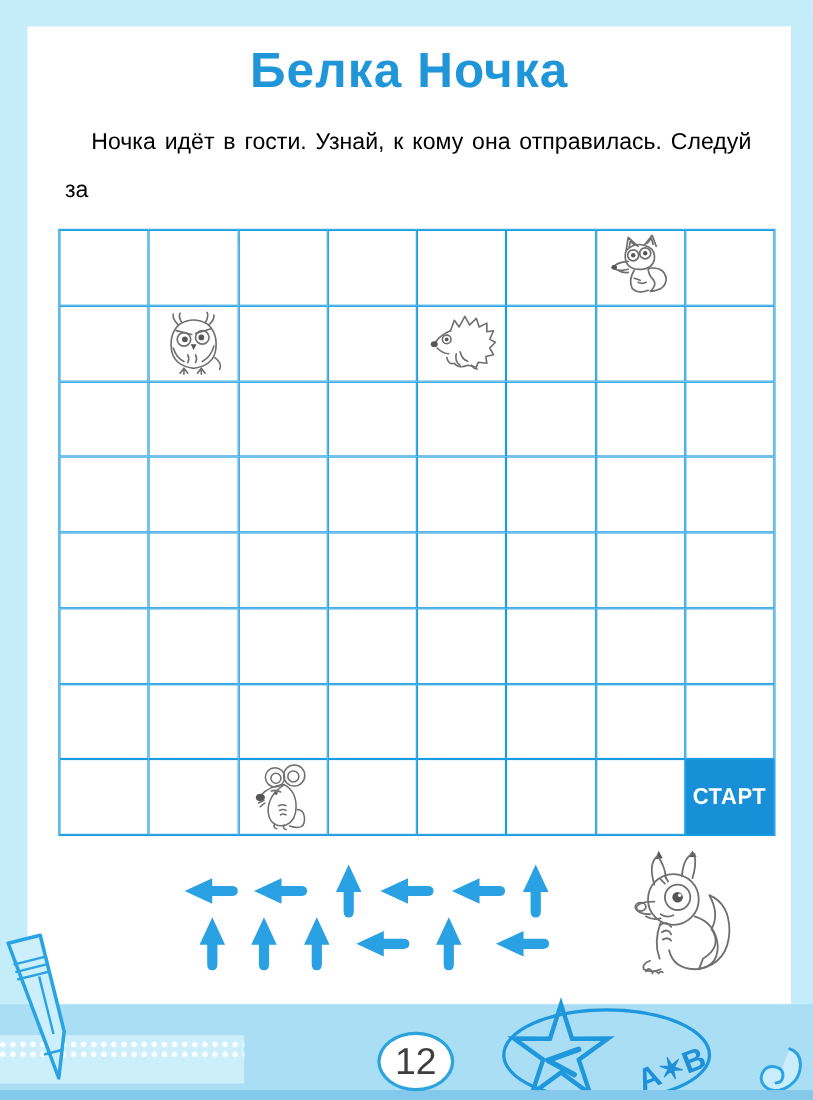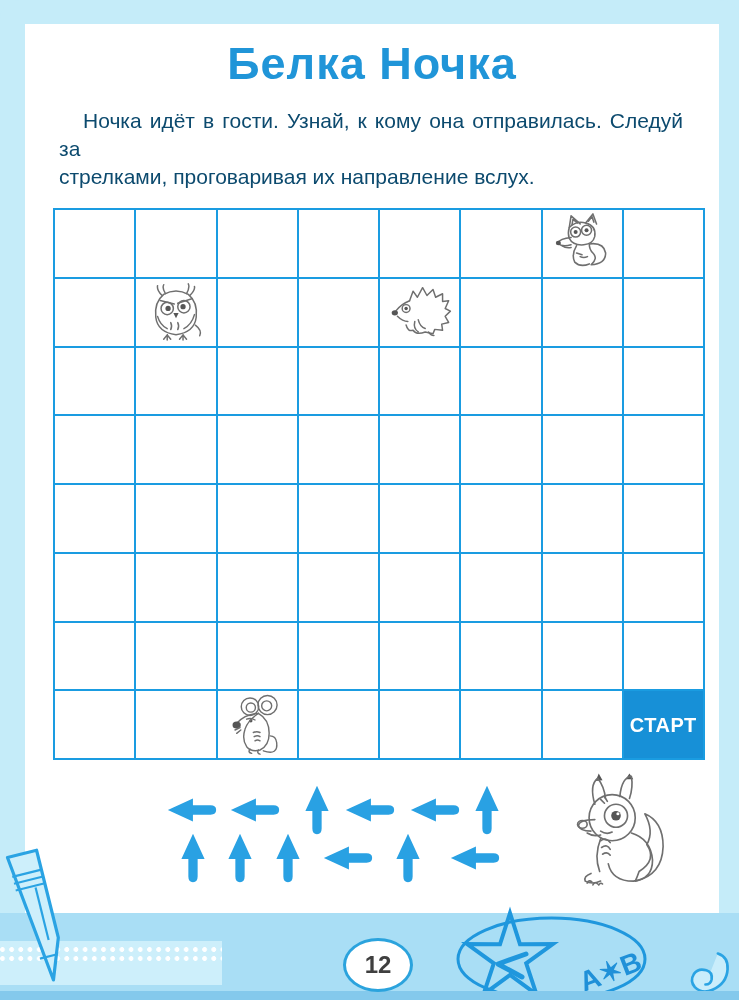--- a/index.html
+++ b/index.html
@@ -14,22 +14,22 @@
   .card{
     position:absolute;left:25px;top:24px;width:694px;height:889px;
     background:#ffffff;z-index:1;
   }
 
   .title{
     margin:14px 0 0 0;text-align:center;color:#2095d8;
     font-weight:bold;font-size:45px;line-height:52px;letter-spacing:1px;
   }
   .instruction{
-    margin:17px 36px 0 34px;color:#0c4a6e;
-    font-size:21px;line-height:28px;
+    margin:17px 36px 0 34px;color:#000000;
+    font-size:21px;line-height:44px;
   }
   .instr-l1{display:block;text-indent:24px;text-align:justify;text-align-last:justify;}
   .instr-l2{display:block;text-align:left;}
 
   
   .grid{
     position:absolute;left:28px;top:184px;width:652px;height:552px;
     box-sizing:border-box;border:1.5px solid #1a9ce1;
     display:grid;grid-template-columns:repeat(8,1fr);grid-template-rows:repeat(8,1fr);
   }
@@ -64,21 +64,21 @@
   .dots-row:first-child{margin-top:6px;}
   .dots-row + .dots-row{margin-top:4px;}
 
   .pencil{position:absolute;left:0;top:840px;z-index:3;}
 
   .page-badge{
     position:absolute;left:343px;top:938px;width:70px;height:54px;z-index:3;
     background:#ffffff;border:3px solid #2ba3dd;border-radius:50%;
     box-sizing:border-box;display:flex;align-items:center;justify-content:center;
   }
-  .page-badge span{font-size:24px;font-weight:bold;color:#3f3f3f;}
+  .page-badge span{font-size:34px;font-weight:normal;color:#3f3f3f;}
 
   .logo{position:absolute;left:452px;top:908px;z-index:2;overflow:visible;}
   .comma{position:absolute;left:686px;top:950px;z-index:2;}
 </style>
 </head>
 <body>
 
 <div class="page">
 
   <div class="card">

